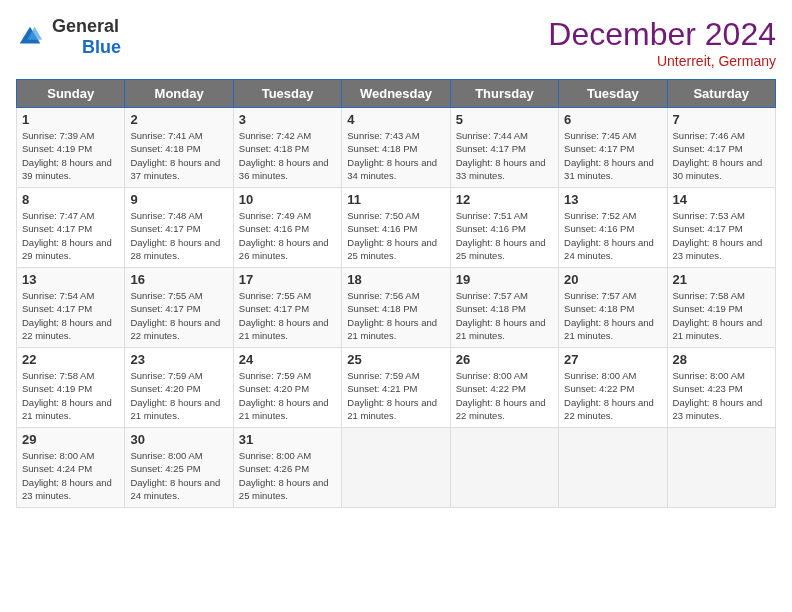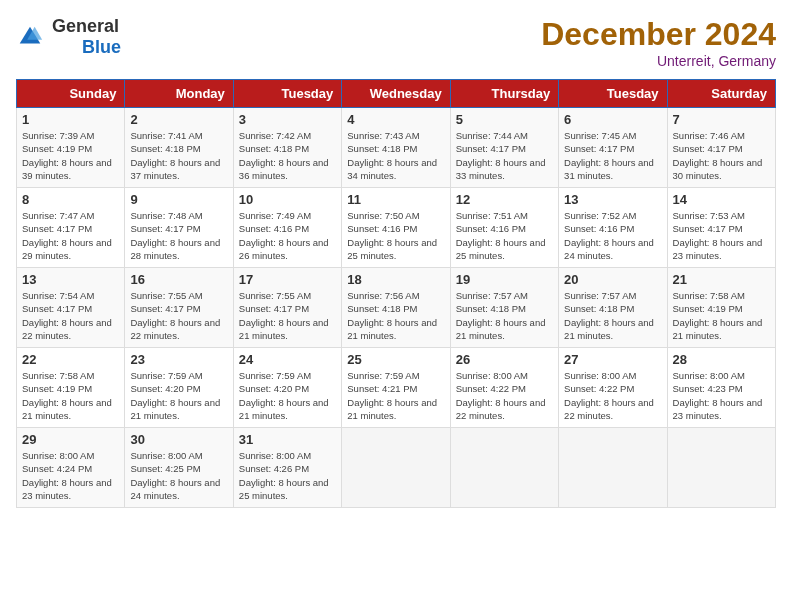--- a/index.html
+++ b/index.html
@@ -34,39 +34,39 @@
     }
     .logo-icon {
       width: 28px;
       height: 28px;
     }
     .title-area {
       text-align: right;
     }
     .month-title {
       font-size: 32px;
-      font-weight: bold;
-      color: #a16207;
+      font-weight: normal;
+      color: #701a75;
     }
     .location-title {
       font-size: 14px;
-      color: #701a75;
+      color: #b91c1c;
     }
     table {
       width: 100%;
       border-collapse: collapse;
       table-layout: fixed;
     }
     thead tr th {
-      background-color: #b91c1c;
+      background-color: #737373;
       color: #fff;
       font-size: 13px;
       font-weight: bold;
       padding: 6px 8px;
-      text-align: right;
+      text-align: center;
       border: 1px solid #2a68b9;
     }
     tbody tr td {
       vertical-align: top;
       padding: 4px 5px;
       font-size: 9.5px;
       color: #333;
       border: 1px solid #ddd;
       height: 80px;
       background: #fff;

